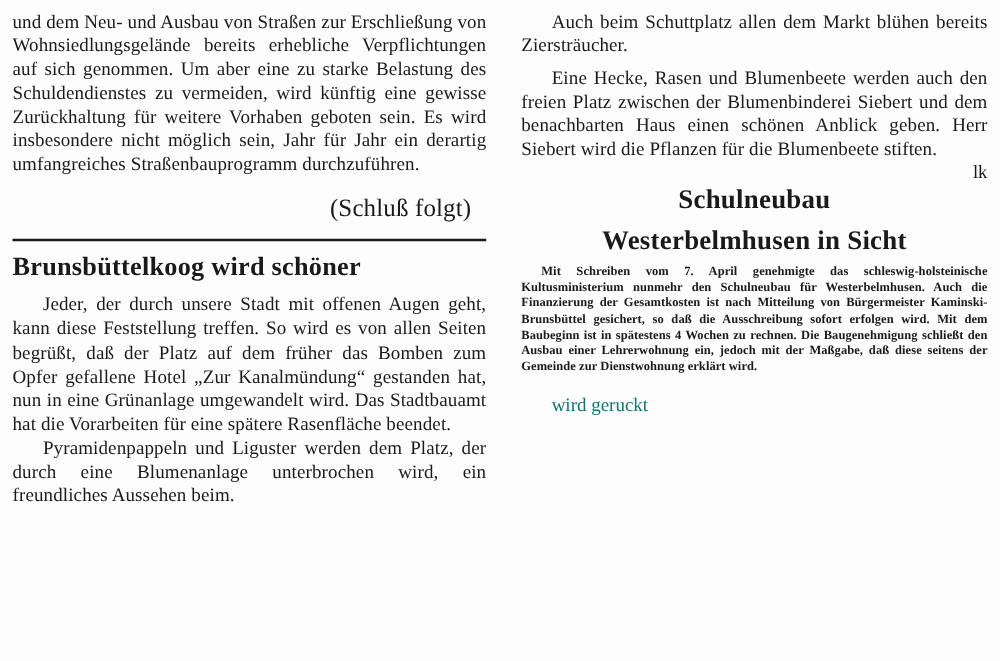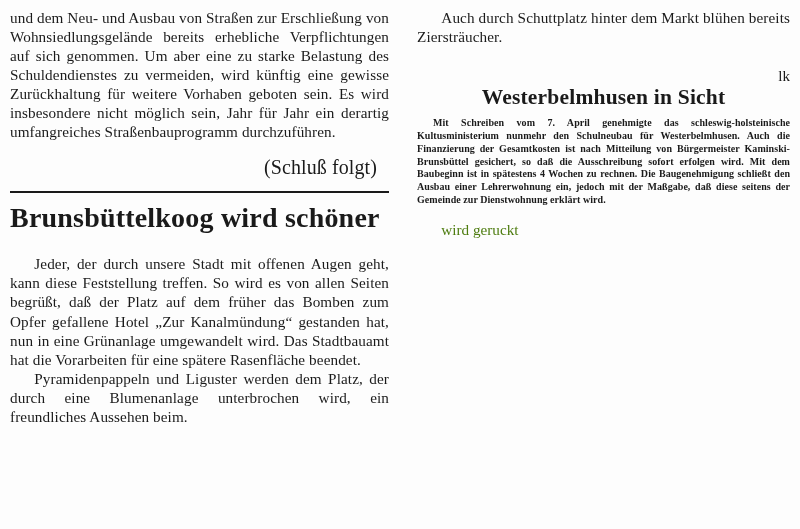--- a/index.html
+++ b/index.html
@@ -51,21 +51,21 @@
   }
   p.indent {
     text-indent: 1.6em;
   }
   p.noindent {
     text-indent: 0;
   }
   .sig {
     text-align: right;
     font-size: 15px;
-    margin-top: 15px;
+    margin-top: 1px;
   }
   .contd {
     text-align: right;
     font-size: 20px;
     margin-top: 13px;
     padding-right: 12px;
   }
   .rule {
     border: 0;
     border-top: 2px solid #1a1a1a;
@@ -76,35 +76,35 @@
     font-family: "Liberation Serif", serif;
     font-weight: bold;
     font-size: 21.5px;
     line-height: 1.13;
     margin: 0 0 8px 0;
     text-align: center;
     letter-spacing: 0.2px;
   }
   h2.headline.left-head {
     text-align: left;
-    font-size: 28px;
-    margin-bottom: 21px;
+    font-size: 21px;
+    margin-bottom: 9px;
   }
   .gap-sm { height: 7px; }
   .fade {
     margin-top: 14px;
     font-size: 15.2px;
     line-height: 1.25;
     text-align: justify;
     color: #cfcfcf;
     text-indent: 1.6em;
     overflow: hidden;
     height: 26px;
   }
-  .fade .l2 { color: #4d7c0f; }
+  .fade .l2 { color: #0f766e; }
   .bold-para {
     font-weight: bold;
     font-size: 10px;
     line-height: 1.27;
     text-align: justify;
     text-indent: 1.6em;
     margin: 0;
     letter-spacing: 0.05px;
   }
 </style>
@@ -125,27 +125,29 @@
       <h2 class="headline left-head">Brunsbüttelkoog wird schöner</h2>
 
       <p class="indent">Jeder, der durch unsere Stadt mit offenen Augen geht, kann diese Feststellung treffen. So wird es von allen Seiten begrüßt, daß der Platz auf dem früher das Bomben zum Opfer gefallene Hotel „Zur Kanalmündung“ gestanden hat, nun in eine Grünanlage umgewandelt wird. Das Stadtbauamt hat die Vorarbeiten für eine spätere Rasenfläche beendet.</p>
 
       <p class="indent">Pyramidenpappeln und Liguster werden dem Platz, der durch eine Blumenanlage unterbrochen wird, ein freundliches Aussehen beim.</p>
 
     </div>
 
     <div class="col col-right">
 
-      <p class="indent">Auch durch Schuttplatz hinter dem Markt blühen bereits Ziersträucher.</p>
+      <p class="indent">Auch beim Schuttplatz allen dem Markt blühen bereits Ziersträucher.</p>
 
       <div class="gap-sm"></div>
 
+      <p class="indent">Eine Hecke, Rasen und Blumenbeete werden auch den freien Platz zwischen der Blumenbinderei Siebert und dem benachbarten Haus einen schönen Anblick geben. Herr Siebert wird die Pflanzen für die Blumenbeete stiften.</p>
 
       <div class="sig">lk</div>
 
+      <h2 class="headline">Schulneubau</h2>
 
       <h2 class="headline">Westerbelmhusen in Sicht</h2>
 
       <p class="bold-para">Mit Schreiben vom 7. April genehmigte das schleswig-holsteinische Kultusministerium nunmehr den Schulneubau für Westerbelmhusen. Auch die Finanzierung der Gesamtkosten ist nach Mitteilung von Bürgermeister Kaminski-Brunsbüttel gesichert, so daß die Ausschreibung sofort erfolgen wird. Mit dem Baubeginn ist in spätestens 4 Wochen zu rechnen. Die Baugenehmigung schließt den Ausbau einer Lehrerwohnung ein, jedoch mit der Maßgabe, daß diese seitens der Gemeinde zur Dienstwohnung erklärt wird.</p>
 
       <div class="fade">
         <span class="l2">wird geruckt</span>
       </div>
 
     </div>

